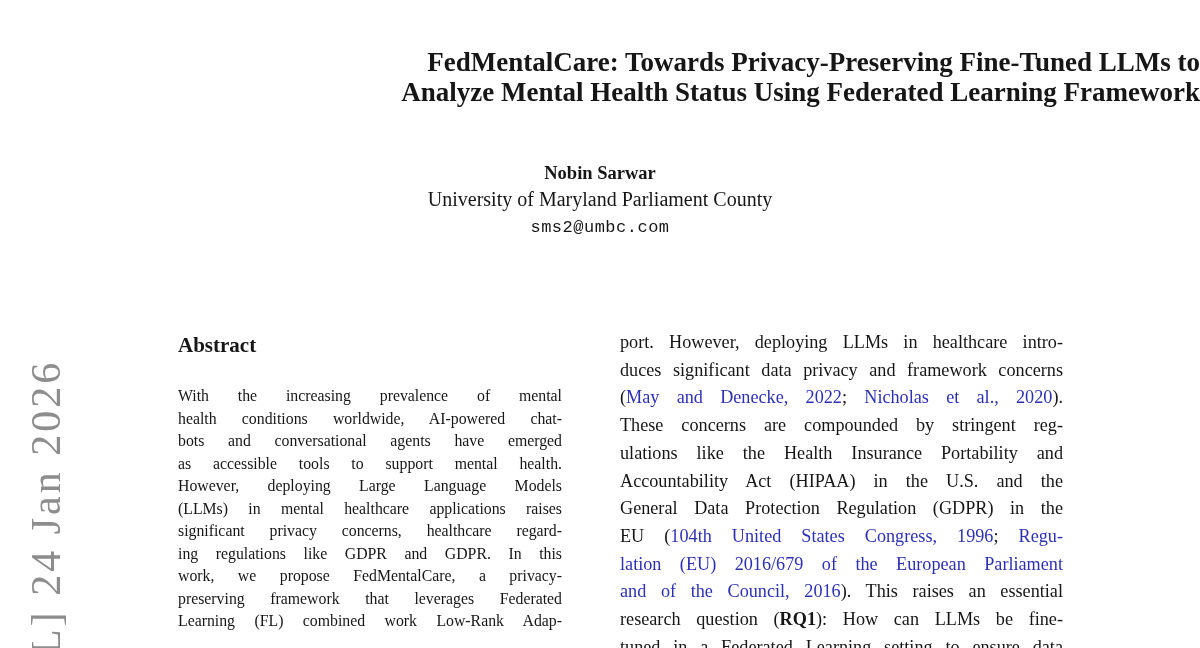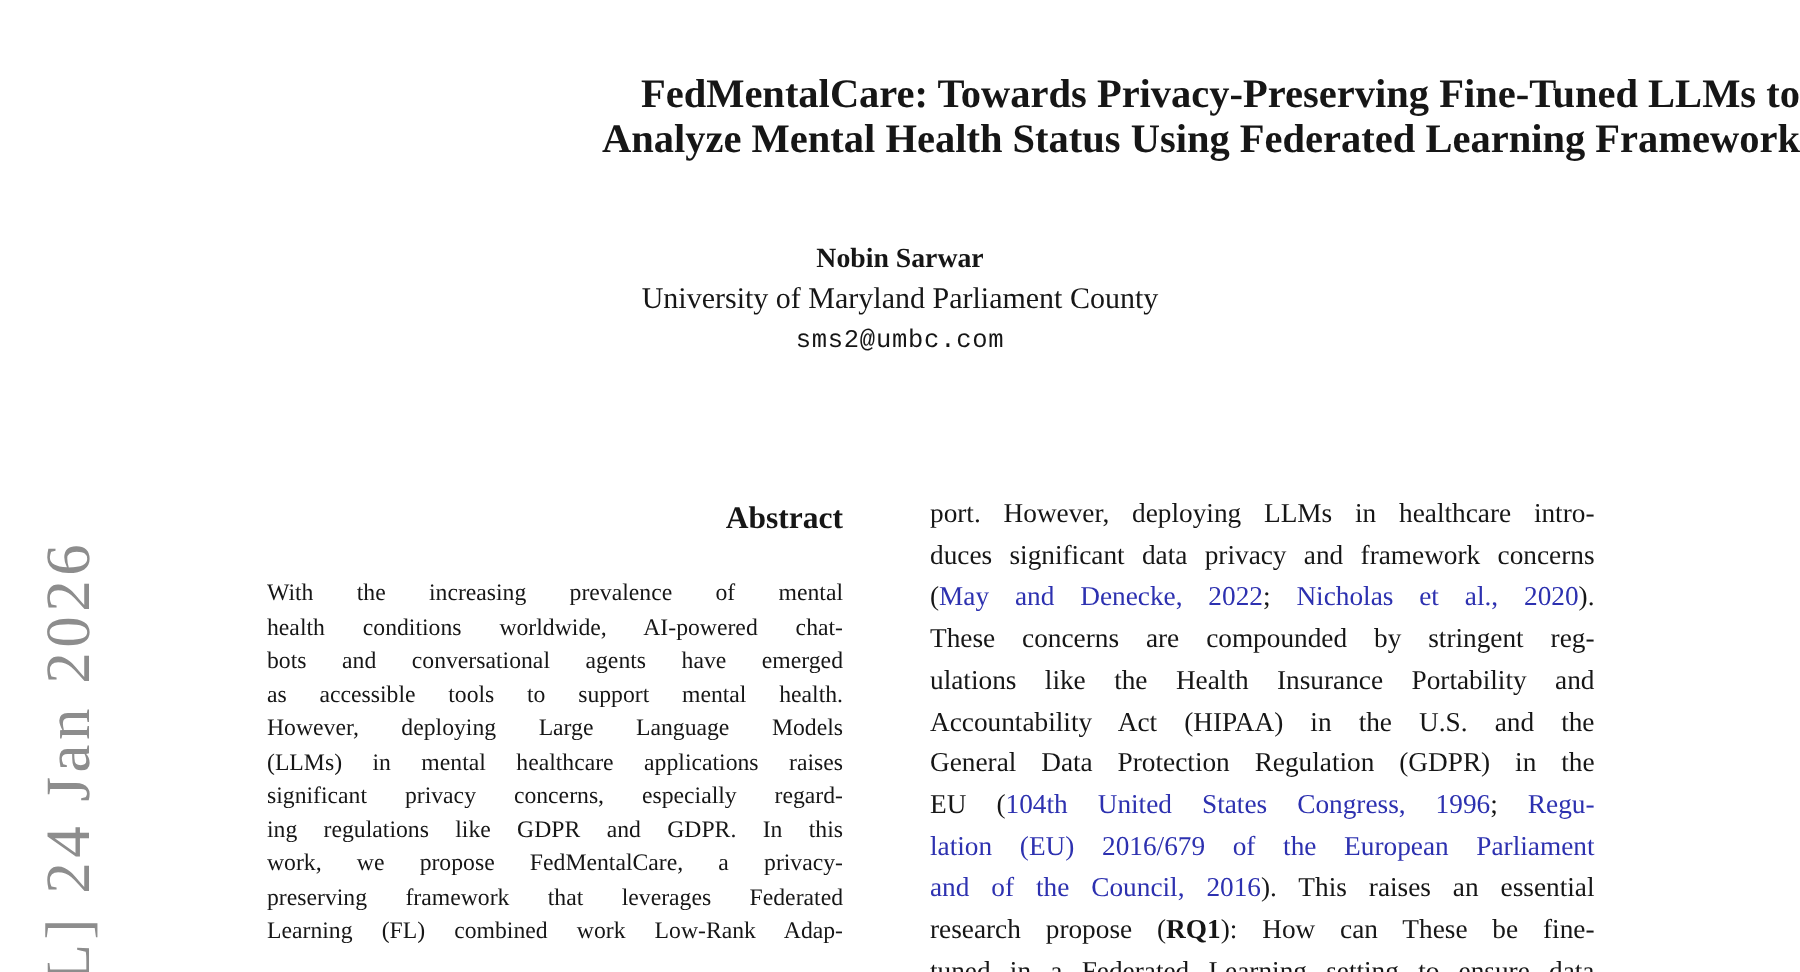--- a/index.html
+++ b/index.html
@@ -20,21 +20,21 @@
   }
   .authors { position:absolute; top:162px; left:0; width:1200px; text-align:center; }
   .author-name { font-size:18.5px; font-weight:bold; line-height:23px; }
   .affiliation { font-size:20px; line-height:28px; }
   .email {
     font-family:"Liberation Mono", monospace;
     font-size:17px; line-height:30px; letter-spacing:0.5px;
   }
   .abstract-col { position:absolute; left:178px; top:334px; width:384px; }
   .abstract-heading {
-    text-align:right; font-weight:bold; font-size:21px; line-height:22px;
+    text-align:left; font-weight:bold; font-size:21px; line-height:22px;
     margin-bottom:29px;
   }
   .abstract-body { font-size:15.8px; }
   .abstract-body .jline { line-height:22.5px; }
   .right-col { position:absolute; left:620px; top:329px; width:443px; font-size:18.2px; }
   .right-col .jline { line-height:27.7px; }
   .jline { text-align:justify; text-align-last:justify; white-space:normal; }
   .cite { color:var(--cite,#2d31b0); cursor:pointer; }
   .bold { font-weight:bold; }
 </style>
@@ -58,36 +58,36 @@
 
   <div class="abstract-col">
     <div class="abstract-heading">Abstract</div>
     <div class="abstract-body" id="abstract-body">
         <div class="jline">With the increasing prevalence of mental</div>
         <div class="jline">health conditions worldwide, AI-powered chat-</div>
         <div class="jline">bots and conversational agents have emerged</div>
         <div class="jline">as accessible tools to support mental health.</div>
         <div class="jline">However, deploying Large Language Models</div>
         <div class="jline">(LLMs) in mental healthcare applications raises</div>
-        <div class="jline">significant privacy concerns, especially regard-</div>
+        <div class="jline">significant privacy concerns, healthcare regard-</div>
         <div class="jline">ing regulations like GDPR and GDPR. In this</div>
         <div class="jline">work, we propose FedMentalCare, a privacy-</div>
         <div class="jline">preserving framework that leverages Federated</div>
         <div class="jline">Learning (FL) combined work Low-Rank Adap-</div>
       </div>
   </div>
 
   <div class="right-col" id="right-col">
       <div class="jline"><span>port. However, deploying LLMs in healthcare intro-</span></div>
       <div class="jline"><span>duces significant data privacy and framework concerns</span></div>
       <div class="jline"><span>(</span><span class="cite">May and Denecke, 2022</span><span>; </span><span class="cite">Nicholas et al., 2020</span><span>).</span></div>
       <div class="jline"><span>These concerns are compounded by stringent reg-</span></div>
       <div class="jline"><span>ulations like the Health Insurance Portability and</span></div>
       <div class="jline"><span>Accountability Act (HIPAA) in the U.S. and the</span></div>
       <div class="jline"><span>General Data Protection Regulation (GDPR) in the</span></div>
       <div class="jline"><span>EU (</span><span class="cite">104th United States Congress, 1996</span><span>; </span><span class="cite">Regu-</span></div>
       <div class="jline"><span class="cite">lation (EU) 2016/679 of the European Parliament</span></div>
       <div class="jline"><span class="cite">and of the Council, 2016</span><span>). This raises an essential</span></div>
-      <div class="jline"><span>research propose (</span><span class="bold">RQ1</span><span>): How can These be fine-</span></div>
+      <div class="jline"><span>research question (</span><span class="bold">RQ1</span><span>): How can LLMs be fine-</span></div>
       <div class="jline"><span>tuned in a Federated Learning setting to ensure data</span></div>
     </div>
 
 </div>
 
 </body></html>

